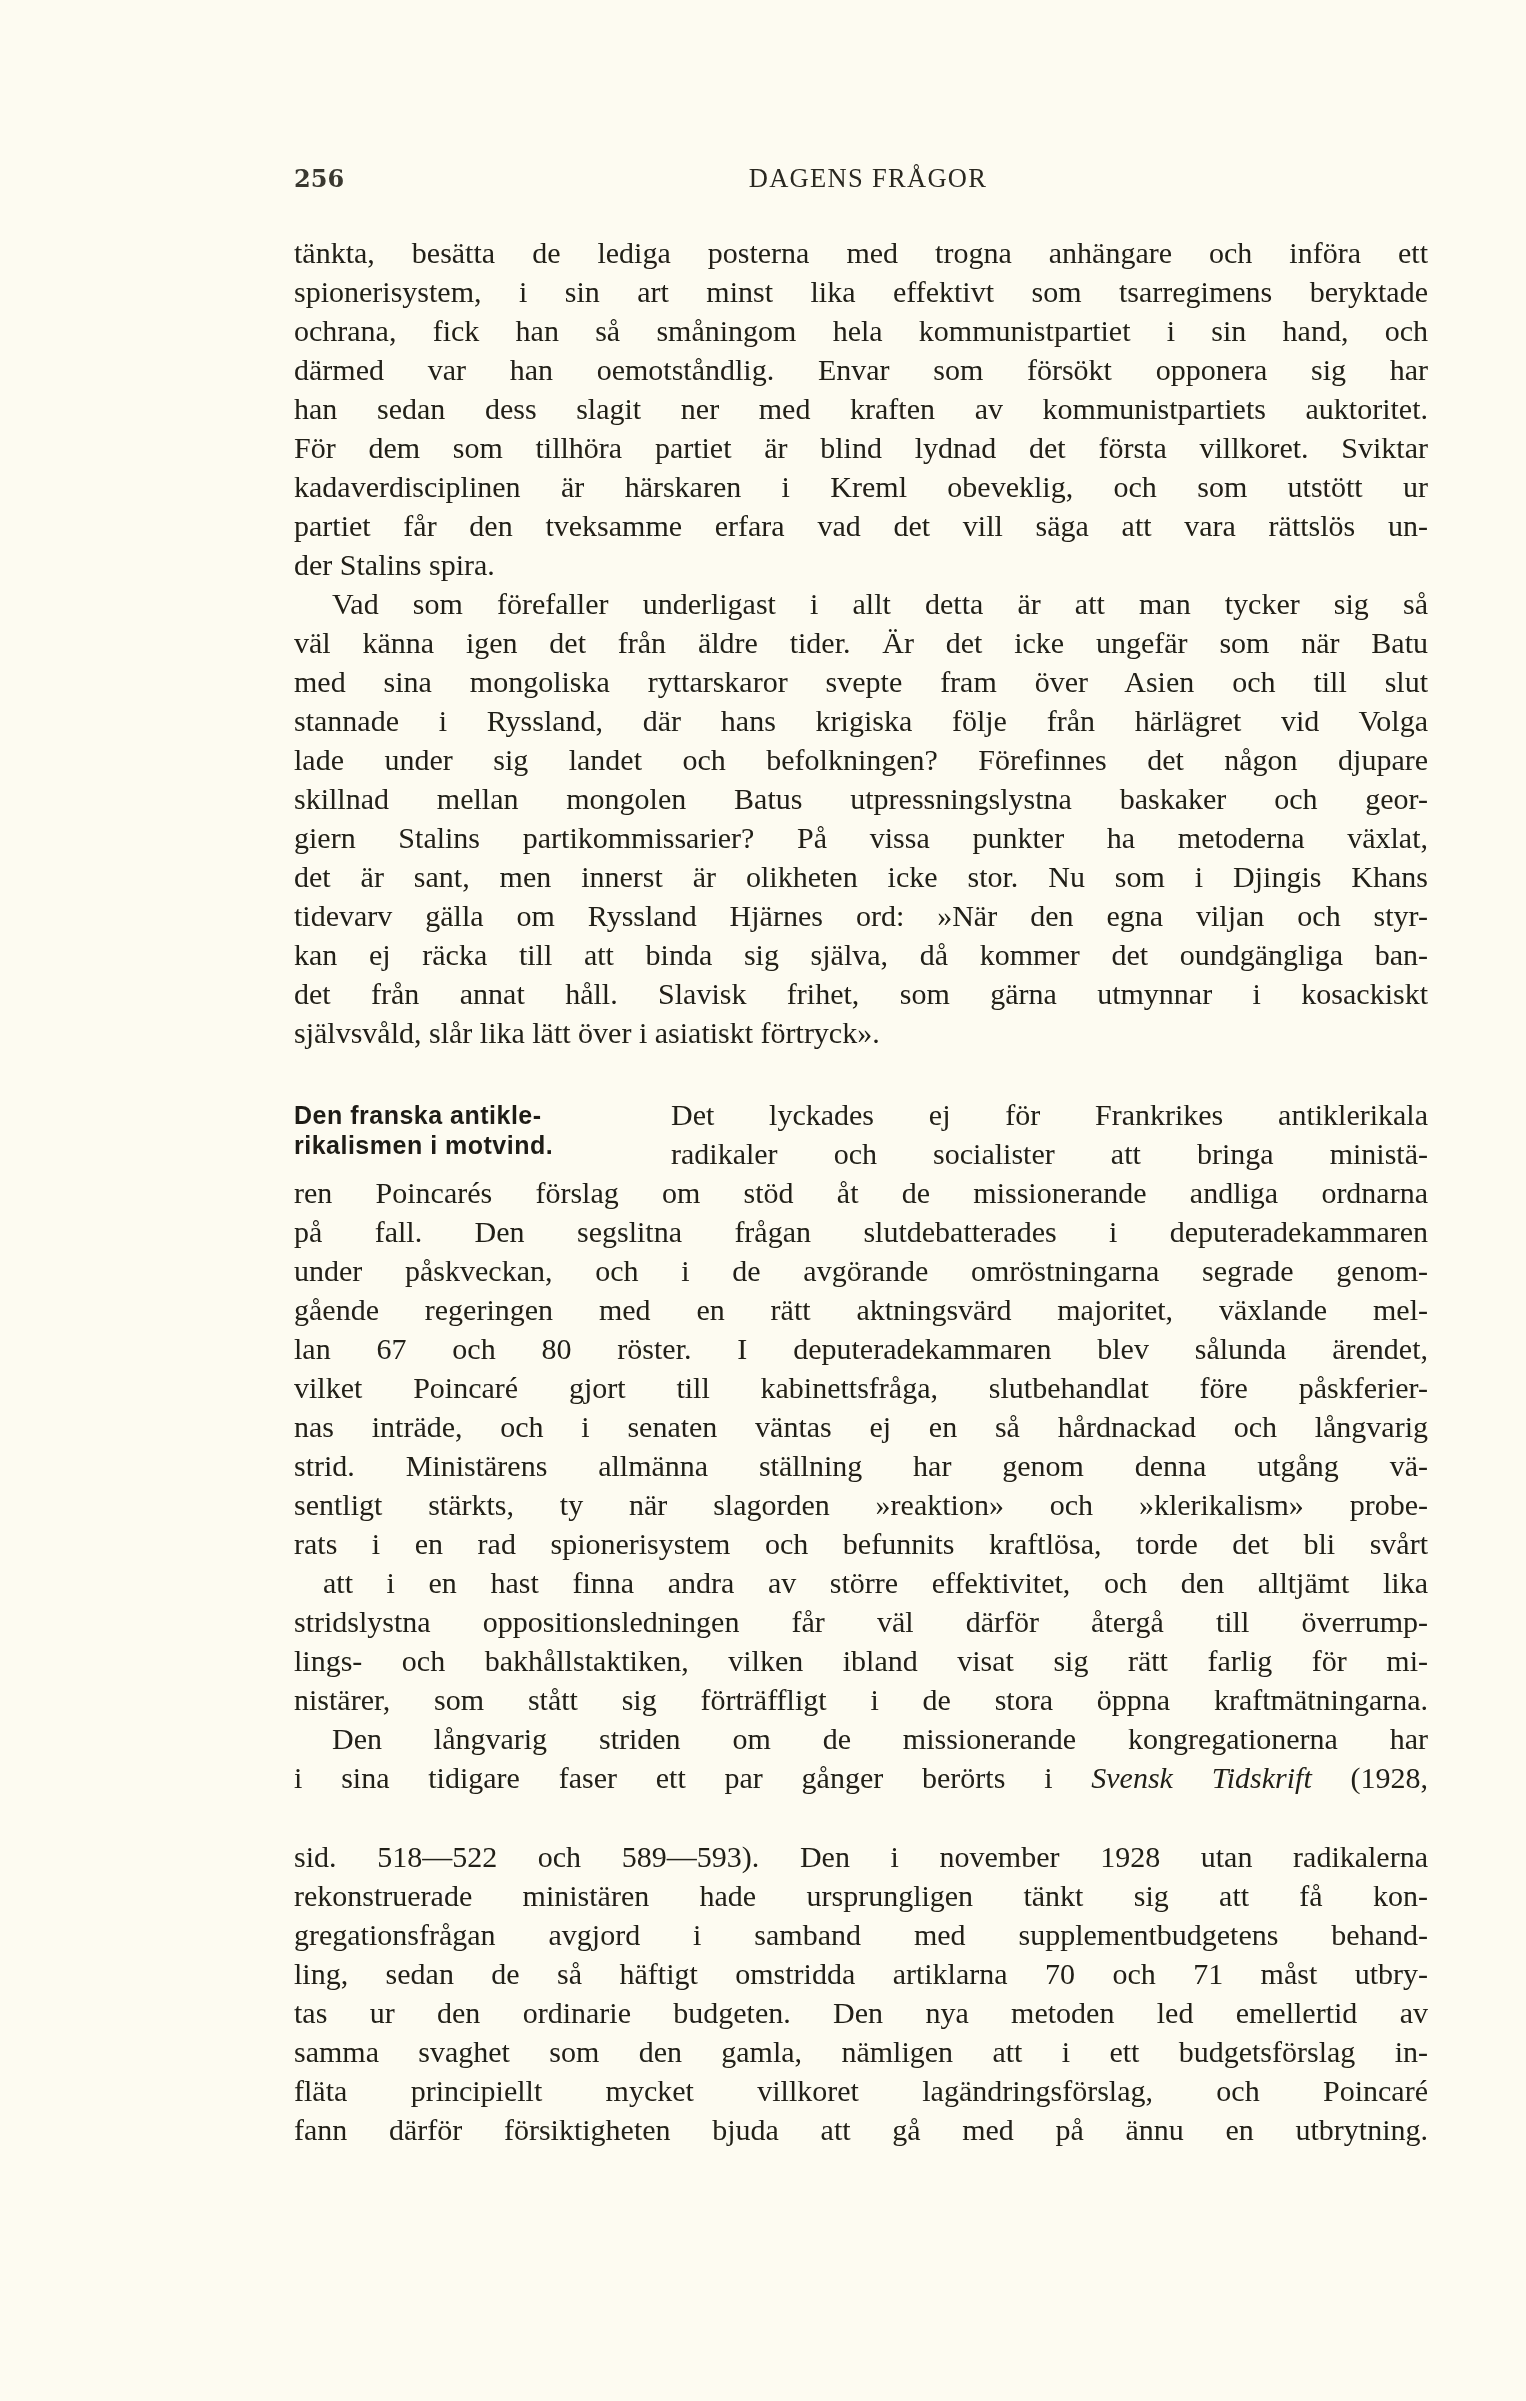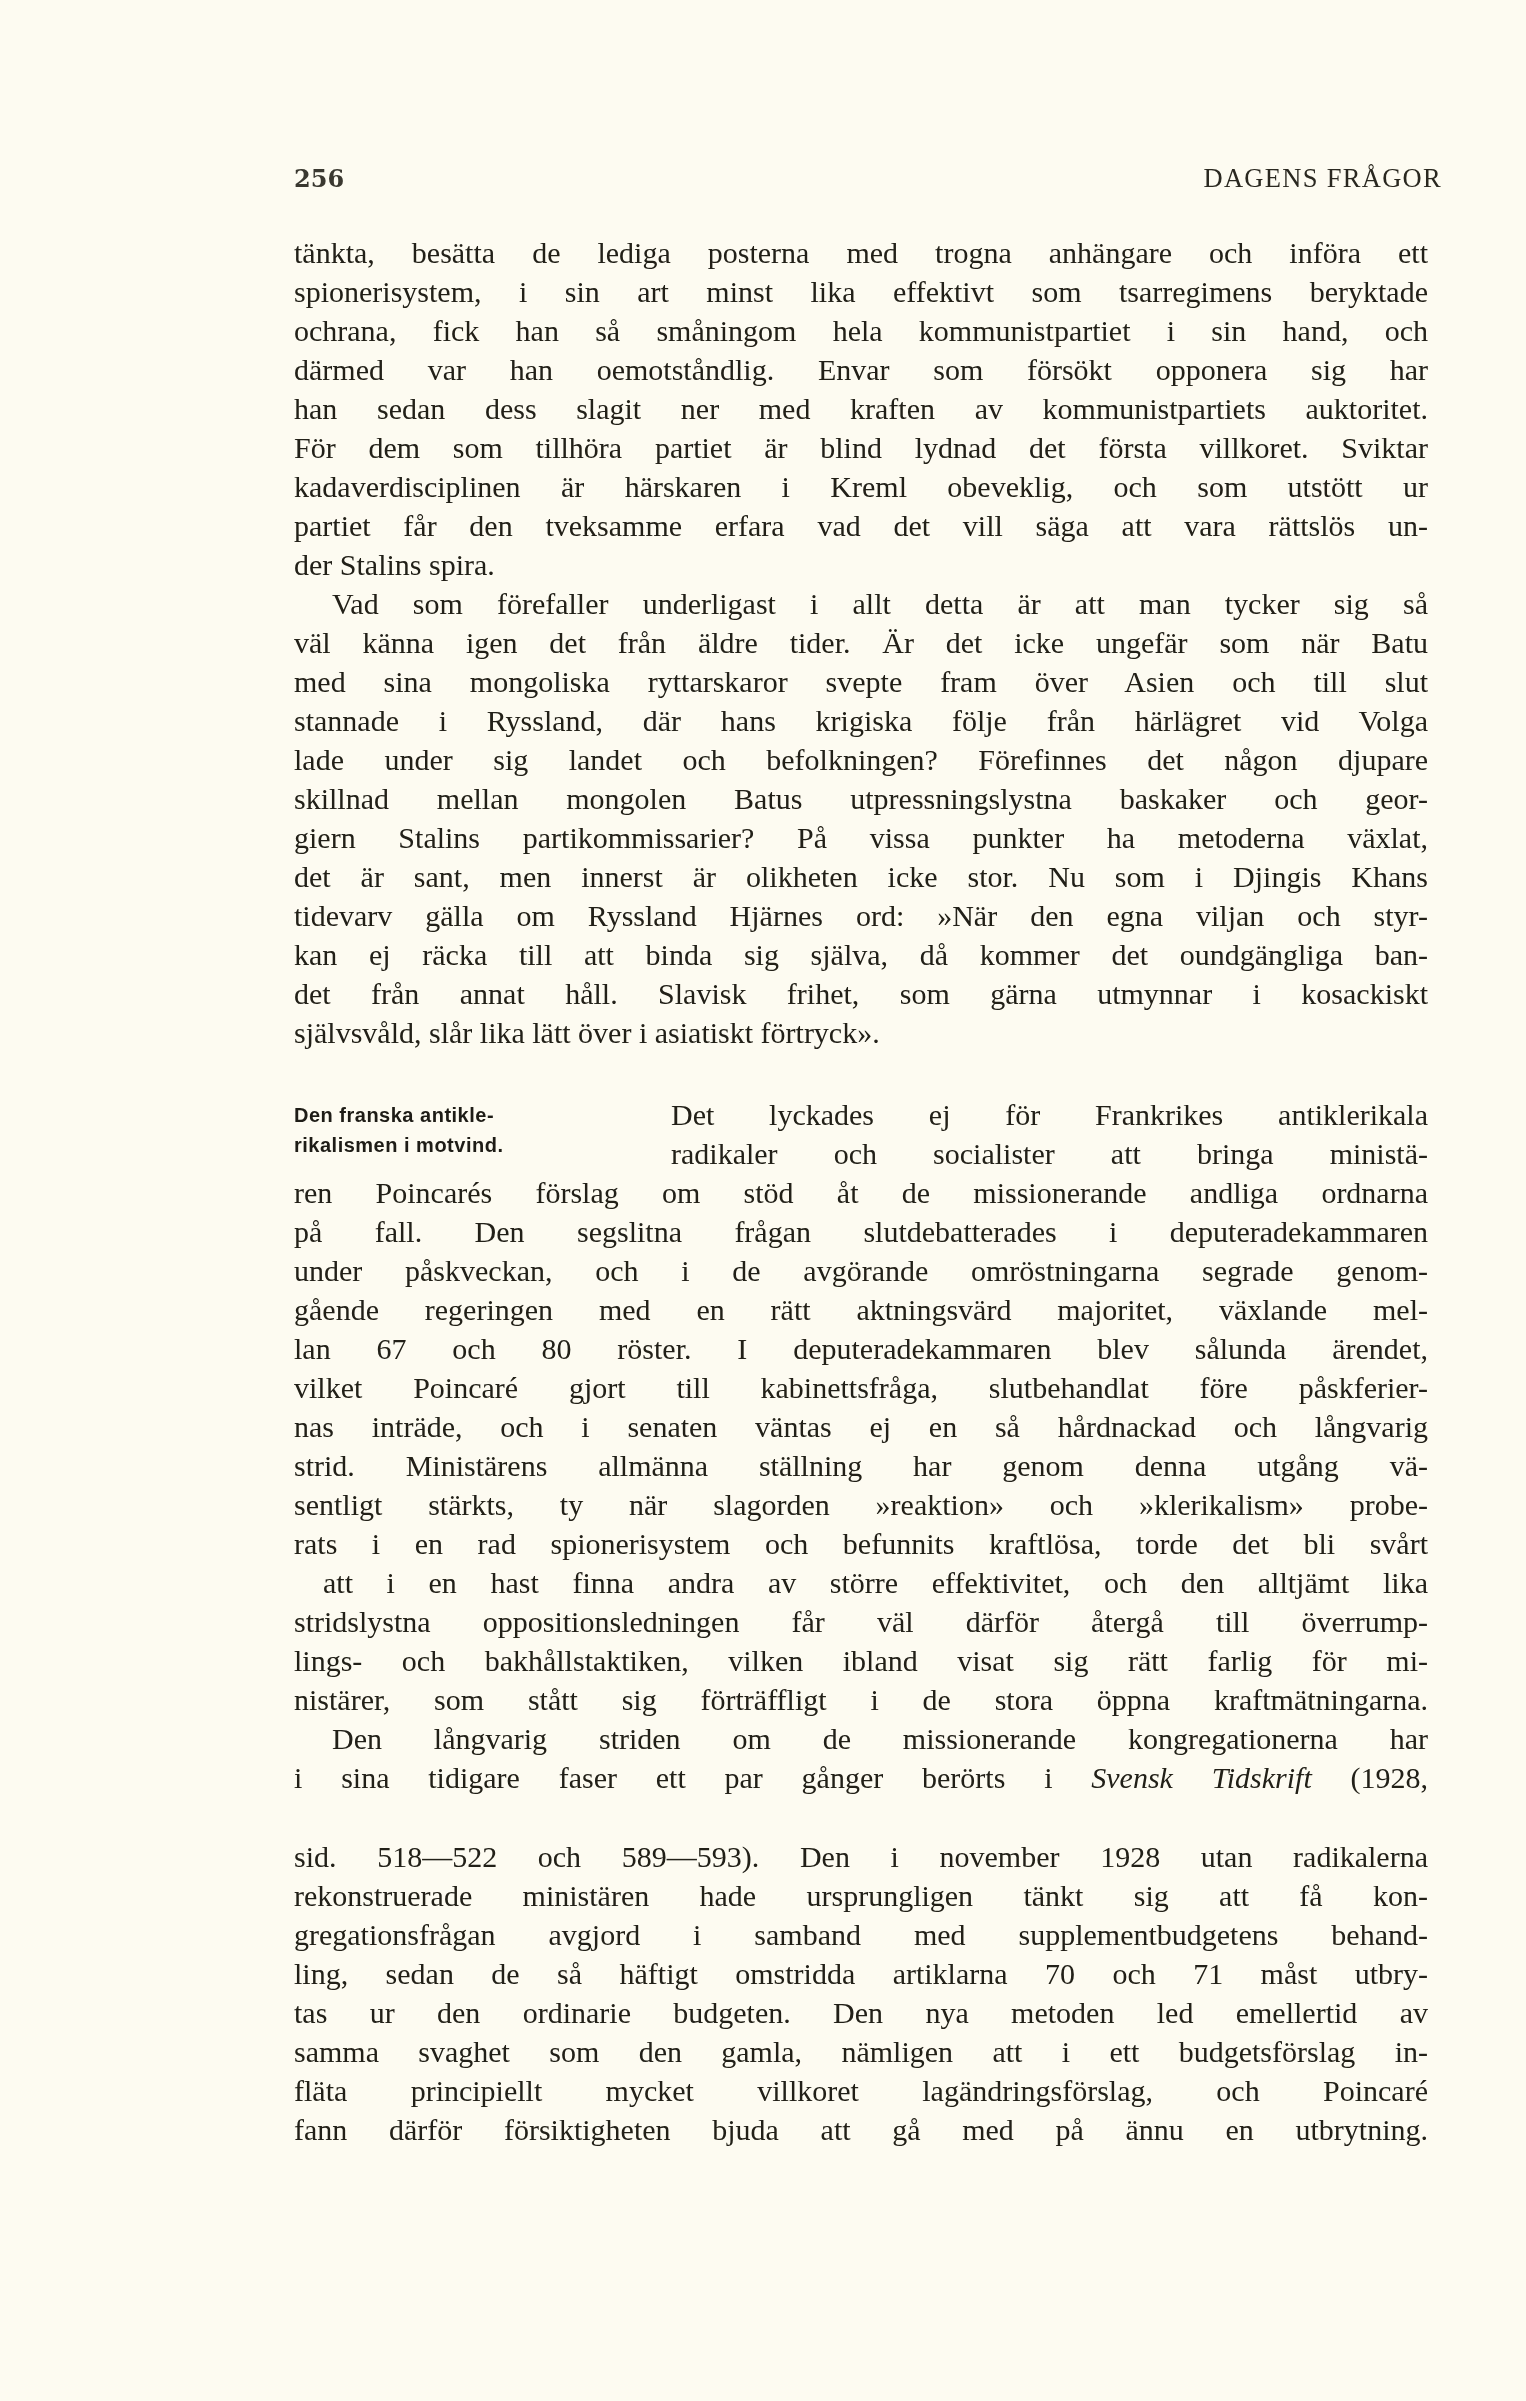--- a/index.html
+++ b/index.html
@@ -37,21 +37,21 @@
       font-weight: bold;
       font-size: 24px;
       color: #3a3830;
       letter-spacing: 0px;
     }
     .running-title {
       position: absolute;
       left: 0;
       width: 1148px;
       top: 3.5px;
-      text-align: right;
+      text-align: center;
       font-size: 26.5px;
       letter-spacing: 1.3px;
       color: #2a2820;
     }
     .body-text {
       position: absolute;
       left: 0;
       width: 1134px;
       font-size: 30px;
       line-height: 39px;
@@ -74,21 +74,21 @@
     }
     .line.last {
       text-align-last: left;
     }
     .side-heading {
       float: left;
       width: 349px;
       margin-right: 26.5px;
       font-family: "Liberation Sans", "DejaVu Sans", sans-serif;
       font-weight: bold;
-      font-size: 20px;
+      font-size: 25px;
       line-height: 30px;
       padding-top: 5.3px;
       color: #1e1c16;
       letter-spacing: 0.5px;
     }
     .side-heading span { display: block; }
     .shortline {
       display: block;
       margin-left: 377px;
       text-align: justify;

